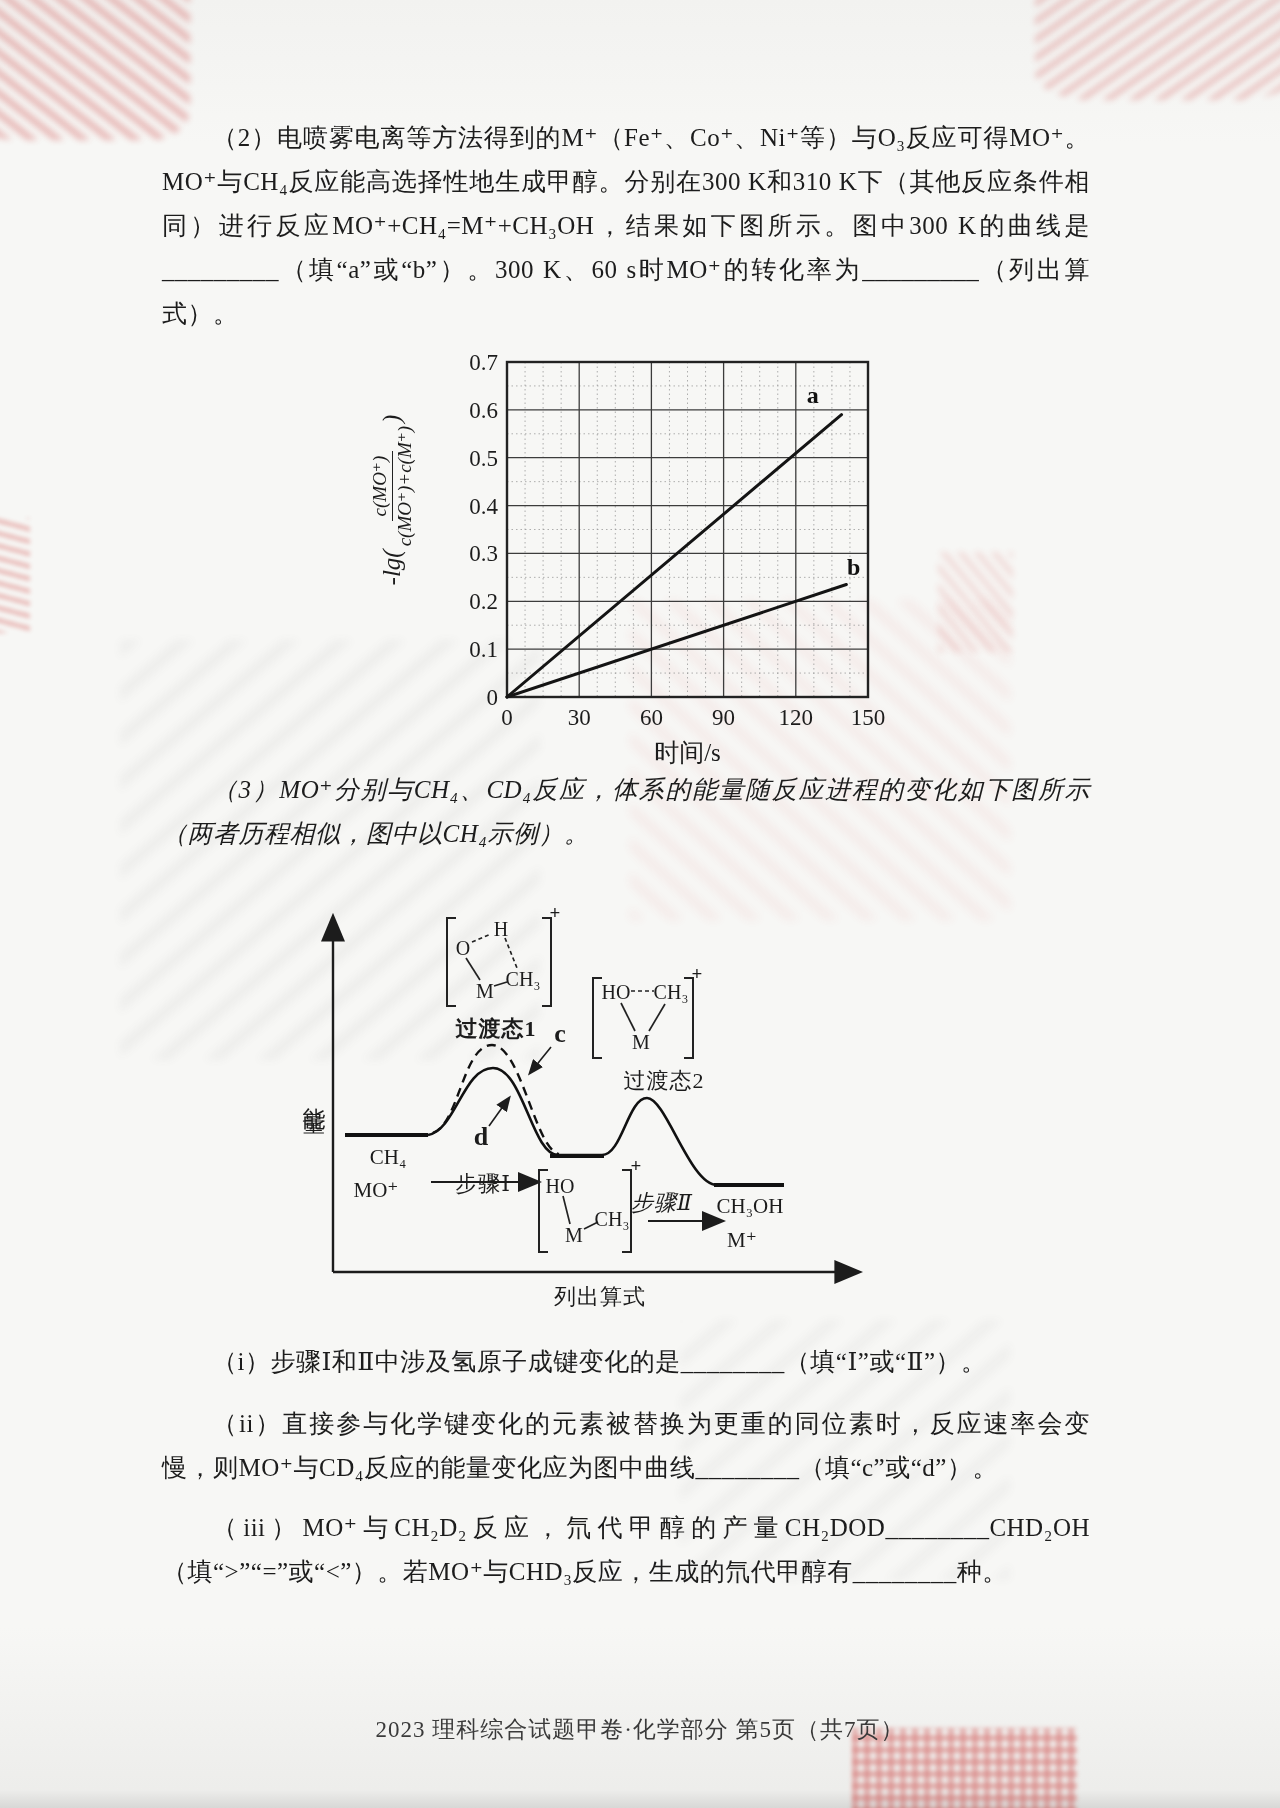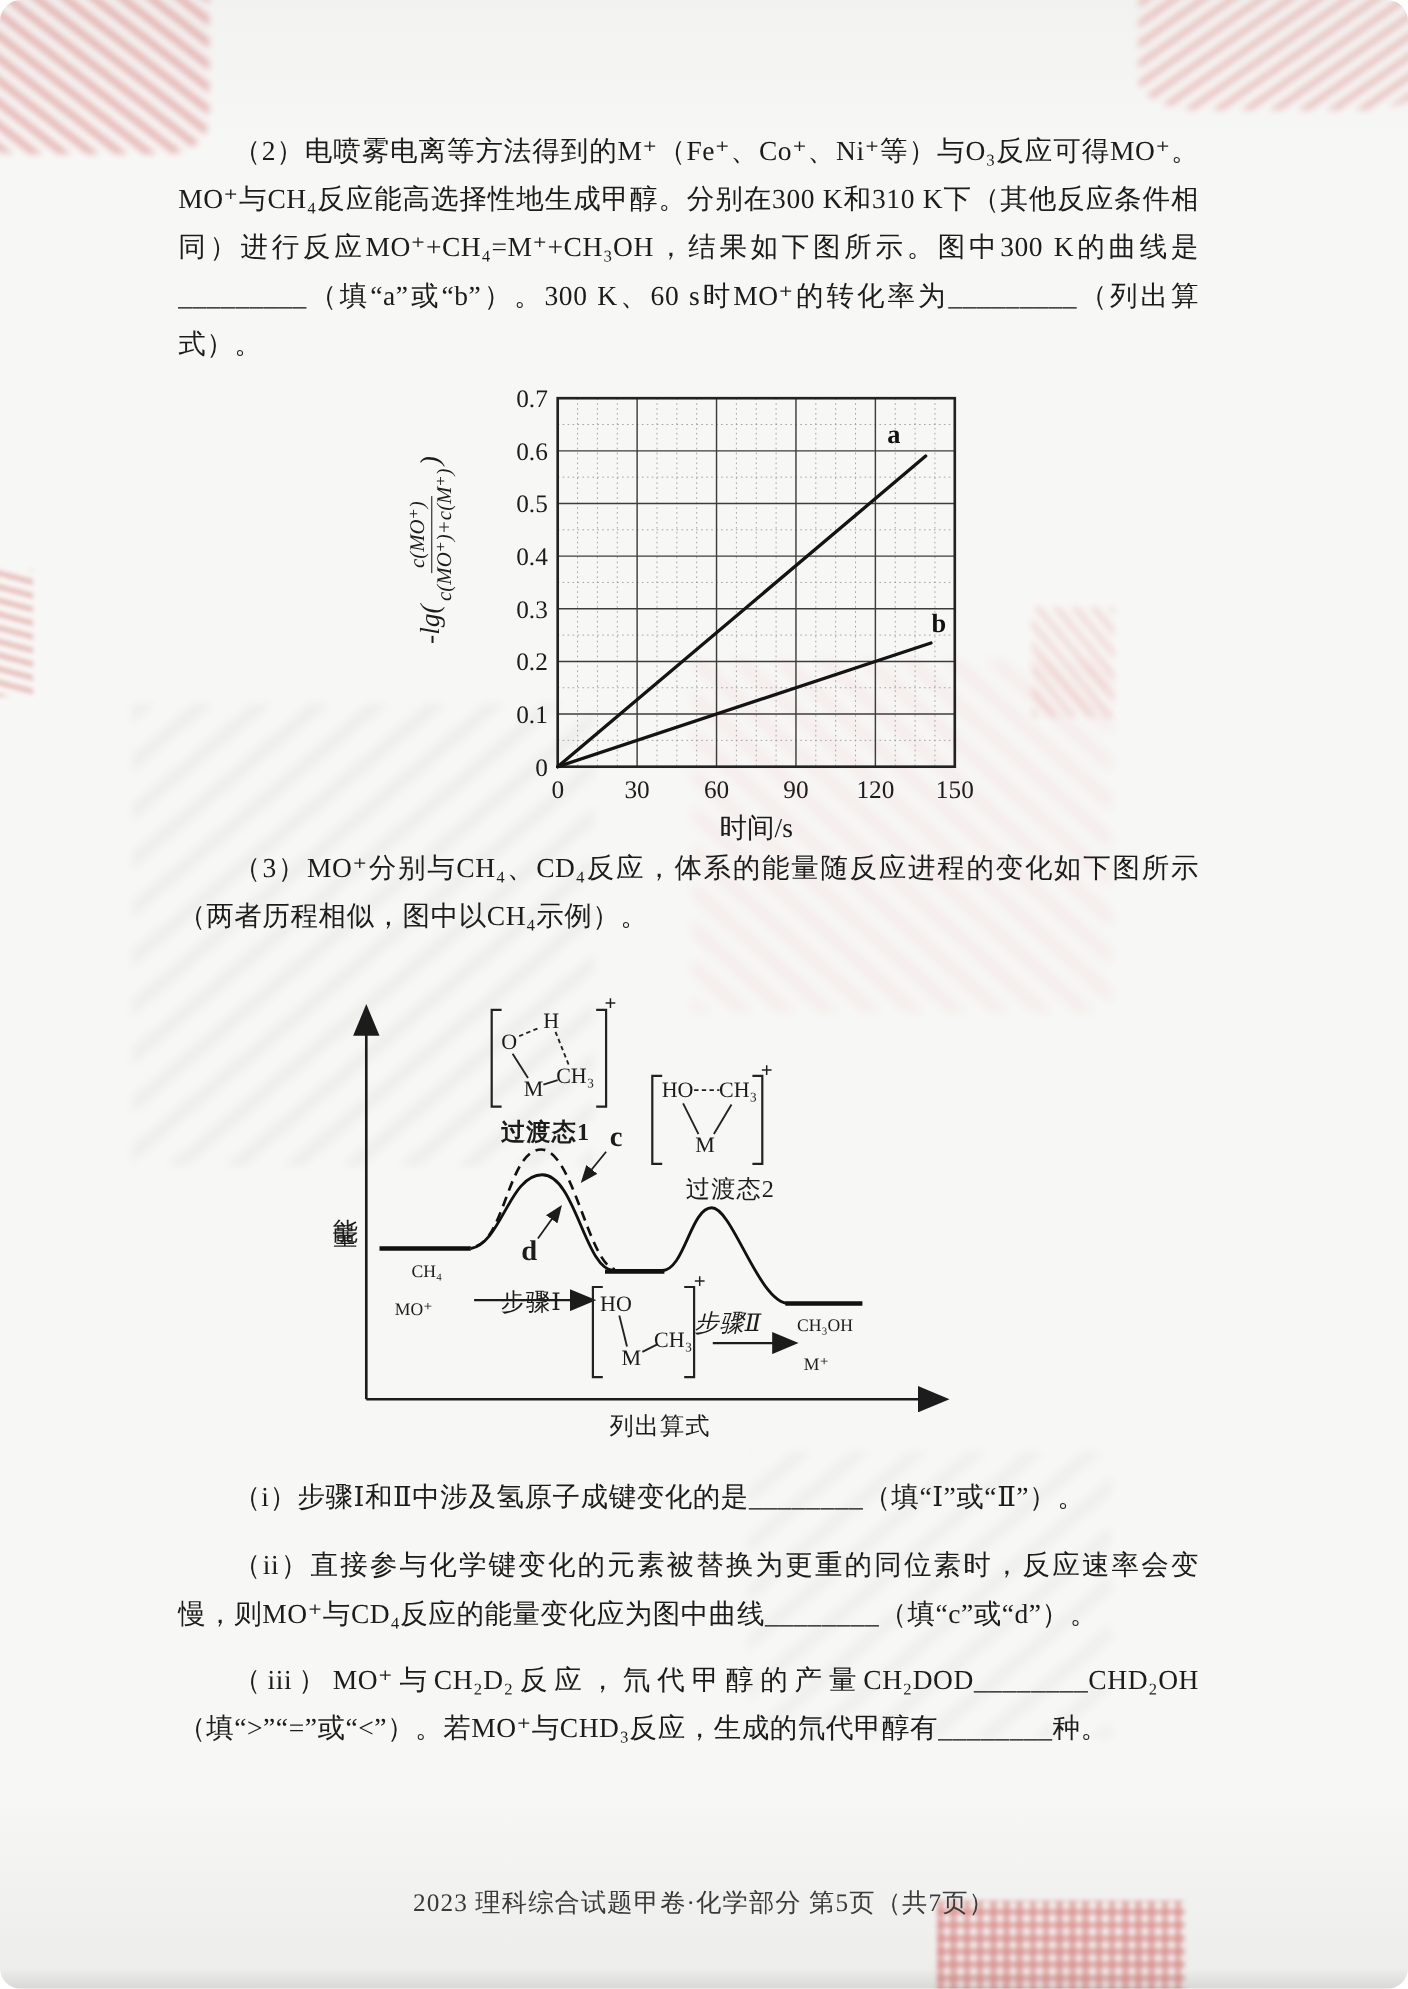--- a/index.html
+++ b/index.html
@@ -1,40 +1,40 @@
 <!DOCTYPE html>
 <html><head>
 <meta charset="utf-8">
 <style>
   html,body{margin:0;padding:0;}
   .page{
     position:relative; width:1280px; height:1808px; overflow:hidden;
     background:linear-gradient(180deg,#f2f2f0 0%, #f7f7f5 8%, #f7f7f5 90%, #ededeb 99%, #d8d8d6 100%);
-    font-family:"Liberation Serif","DejaVu Serif",serif; color:#1c1c1c;border-radius:19px;
+    font-family:"Liberation Serif","DejaVu Serif",serif; color:#1c1c1c;
   }
   .para{position:absolute; font-size:25px; line-height:44px; text-align:justify; letter-spacing:.5px;}
   .indent{text-indent:2em;}
   .footer{position:absolute; left:0; right:0; text-align:center; font-size:23px; color:#3a3a3a; letter-spacing:1px;}
 
   
   #chart-svg{position:absolute; left:445px; top:340px;}
   .ylabel-rot{
     position:absolute; left:277px; top:465px; width:230px; height:70px;
     display:flex; align-items:center; justify-content:center; gap:3px;
     transform:rotate(-90deg);
   }
   .ylab-pre,.ylab-suf{font-size:25px; font-style:italic; font-family:"Liberation Serif",serif;}
   .frac{display:inline-flex; flex-direction:column; align-items:center; font-size:19px; font-style:italic; line-height:1.15;}
   .frac .num{padding:0 5px 1px 5px; border-bottom:1.6px solid #222;}
   .frac .den{padding-top:1px;}
 
   
   .ediagram{position:absolute; left:300px; top:880px; width:680px; height:440px;}
   .ediagram svg{position:absolute; left:0; top:0;}
-  .dl{position:absolute; transform:translate(-50%,-50%); white-space:nowrap; font-size:16px;}
+  .dl{position:absolute; transform:translate(-50%,-50%); white-space:nowrap; font-size:21px;}
   .dl.cjk{font-size:22px; letter-spacing:1px;}
   .dl.small{font-size:20px;}
   .dl.curve-id{font-size:26px; font-weight:bold;}
   .dl.charge{font-size:19px; font-weight:bold;}
   .dl.vertical{writing-mode:vertical-rl; text-orientation:upright; transform:translate(-50%,-50%); letter-spacing:6px; font-size:23px;}
 
   
   .wm{position:absolute; pointer-events:none;}
   .wm-red-tl{left:-25px; top:-35px; width:215px; height:175px; opacity:.45; filter:blur(3px);
     background:repeating-linear-gradient(38deg, rgba(198,38,36,.65) 0 7px, transparent 7px 16px); border-radius:18%;}
@@ -132,21 +132,21 @@
       <line x1="62" y1="22" x2="423" y2="22" stroke="#3c3c3c" stroke-width="1.3"></line>
       <text x="53" y="30" text-anchor="end" font-size="23" font-family="Liberation Serif, DejaVu Serif, serif" fill="#1c1c1c">0.7</text>
       <rect x="62" y="22" width="361" height="335" fill="none" stroke="#222" stroke-width="2.4"></rect>
       <polyline points="62,357 396.52666666666664,74.64285714285714" fill="none" stroke="#141414" stroke-width="3" stroke-linecap="round"></polyline>
       <text x="367.64666666666665" y="62.678571428571395" text-anchor="middle" font-size="24" font-weight="bold" font-family="Liberation Serif, DejaVu Serif, serif" fill="#111">a</text>
       <polyline points="62,357 401.34,244.53571428571428" fill="none" stroke="#141414" stroke-width="3" stroke-linecap="round"></polyline>
       <text x="408.56" y="234.9642857142857" text-anchor="middle" font-size="24" font-weight="bold" font-family="Liberation Serif, DejaVu Serif, serif" fill="#111">b</text>
       <text x="242.5" y="421" text-anchor="middle" font-size="25" font-family="Liberation Serif, DejaVu Serif, serif" fill="#1c1c1c">时间/s</text>
     </svg>
 
-  <div class="para indent" style="left:162px; top:768px; width:928px;">（3）MO⁺分别与CH₄、CD₄反应，体系的能量随反应进程的变化如下图所示（两者历程相似，图中以CH₄示例）。</div>
+  <div class="para indent" style="left:162px; top:768px; width:928px;font-style:italic;">（3）MO⁺分别与CH₄、CD₄反应，体系的能量随反应进程的变化如下图所示（两者历程相似，图中以CH₄示例）。</div>
 
   <div class="ediagram">
     <svg width="680" height="440" viewBox="0 0 680 440">
       <defs>
         <marker id="arr" markerWidth="12" markerHeight="10" refX="9" refY="5" orient="auto">
           <path d="M0,0 L12,5 L0,10 z" fill="#1c1c1c"></path>
         </marker>
         <marker id="arrSm" markerWidth="10" markerHeight="8" refX="8" refY="4" orient="auto">
           <path d="M0,0 L10,4 L0,8 z" fill="#1c1c1c"></path>
         </marker>

